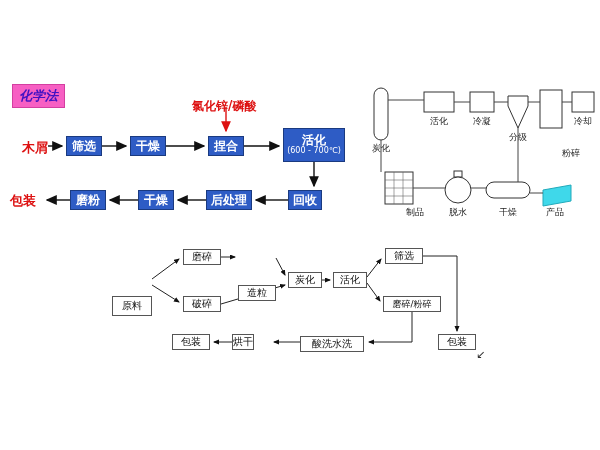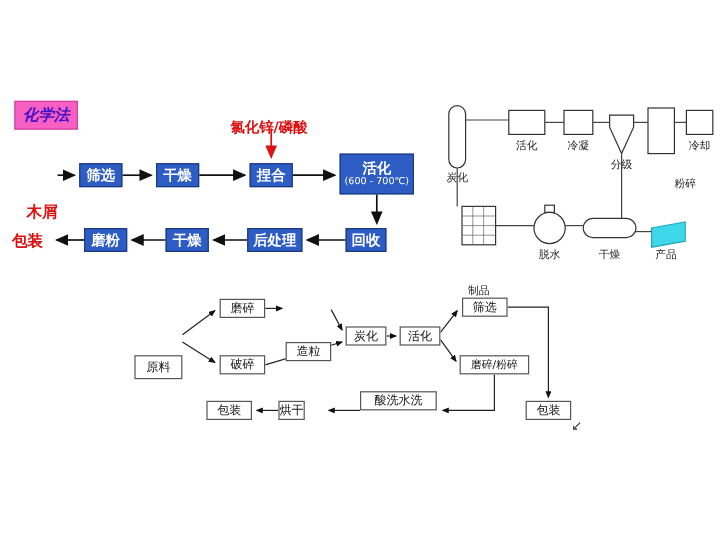--- a/index.html
+++ b/index.html
@@ -102,21 +102,21 @@
       <polyline class="pline" points="423,256 457,256 457,331" marker-end="url(#pb)"></polyline>
       <polyline class="pline" points="412,312 412,342 369,342" marker-end="url(#pb)"></polyline>
       <line class="pline" x1="300" y1="342" x2="274" y2="342" marker-end="url(#pb)"></line>
       <line class="pline" x1="232" y1="342" x2="214" y2="342" marker-end="url(#pb)"></line>
     </g>
   </svg>
 
   <div>
     <div class="method">化学法</div>
     <div class="redtxt" style="left:192px;top:98px;font-size:12px;">氯化锌/磷酸</div>
-    <div class="redtxt" style="left:22px;top:139px;margin-top:29px;">木屑</div>
+    <div class="redtxt" style="left:22px;top:139px;">木屑</div>
     <div class="redtxt" style="left:10px;top:192px;">包装</div>
 
     <div class="bbox" style="left:66px;top:136px;width:36px;">筛选</div>
     <div class="bbox" style="left:130px;top:136px;width:36px;">干燥</div>
     <div class="bbox" style="left:208px;top:136px;width:36px;">捏合</div>
     <div class="bbox big" style="left:283px;top:128px;width:62px;">
       <div>活化</div>
       <div class="sub">(600 - 700℃)</div>
     </div>
     <div class="bbox" style="left:288px;top:190px;width:34px;">回收</div>
@@ -125,35 +125,35 @@
     <div class="bbox" style="left:70px;top:190px;width:36px;">磨粉</div>
   </div>
 
   <div>
     <div class="elabel" style="left:366px;top:142px;">炭化</div>
     <div class="elabel" style="left:424px;top:115px;">活化</div>
     <div class="elabel" style="left:467px;top:115px;">冷凝</div>
     <div class="elabel" style="left:503px;top:131px;">分级</div>
     <div class="elabel" style="left:556px;top:131px;margin-top:16px;">粉碎</div>
     <div class="elabel" style="left:568px;top:115px;">冷却</div>
-    <div class="elabel" style="left:384px;top:206px;margin-top:30px;">制品</div>
+    <div class="elabel" style="left:400px;top:206px;">制品</div>
     <div class="elabel" style="left:443px;top:206px;">脱水</div>
     <div class="elabel" style="left:493px;top:206px;">干燥</div>
     <div class="elabel" style="left:540px;top:206px;">产品</div>
   </div>
 
   <div>
     <div class="wbox" style="left:112px;top:280px;width:40px;height:20px;margin-top:16px;">原料</div>
     <div class="wbox" style="left:183px;top:249px;width:38px;">磨碎</div>
     <div class="wbox" style="left:238px;top:249px;width:38px;margin-top:36px;">造粒</div>
     <div class="wbox" style="left:183px;top:296px;width:38px;">破碎</div>
     <div class="wbox" style="left:288px;top:272px;width:34px;">炭化</div>
     <div class="wbox" style="left:333px;top:272px;width:34px;">活化</div>
     <div class="wbox" style="left:385px;top:248px;width:38px;">筛选</div>
     <div class="wbox" style="left:383px;top:296px;width:58px;font-size:9px;">磨碎/粉碎</div>
     <div class="wbox" style="left:172px;top:334px;width:38px;">包装</div>
     <div class="wbox" style="left:232px;top:334px;width:22px;">烘干</div>
-    <div class="wbox" style="left:300px;top:326px;width:64px;">酸洗水洗</div>
+    <div class="wbox" style="left:300px;top:336px;width:64px;">酸洗水洗</div>
     <div class="wbox" style="left:438px;top:334px;width:38px;">包装</div>
     <div class="stray" style="left:476px;top:348px;">↙</div>
   </div>
 
 </div>
 
 </body></html>

